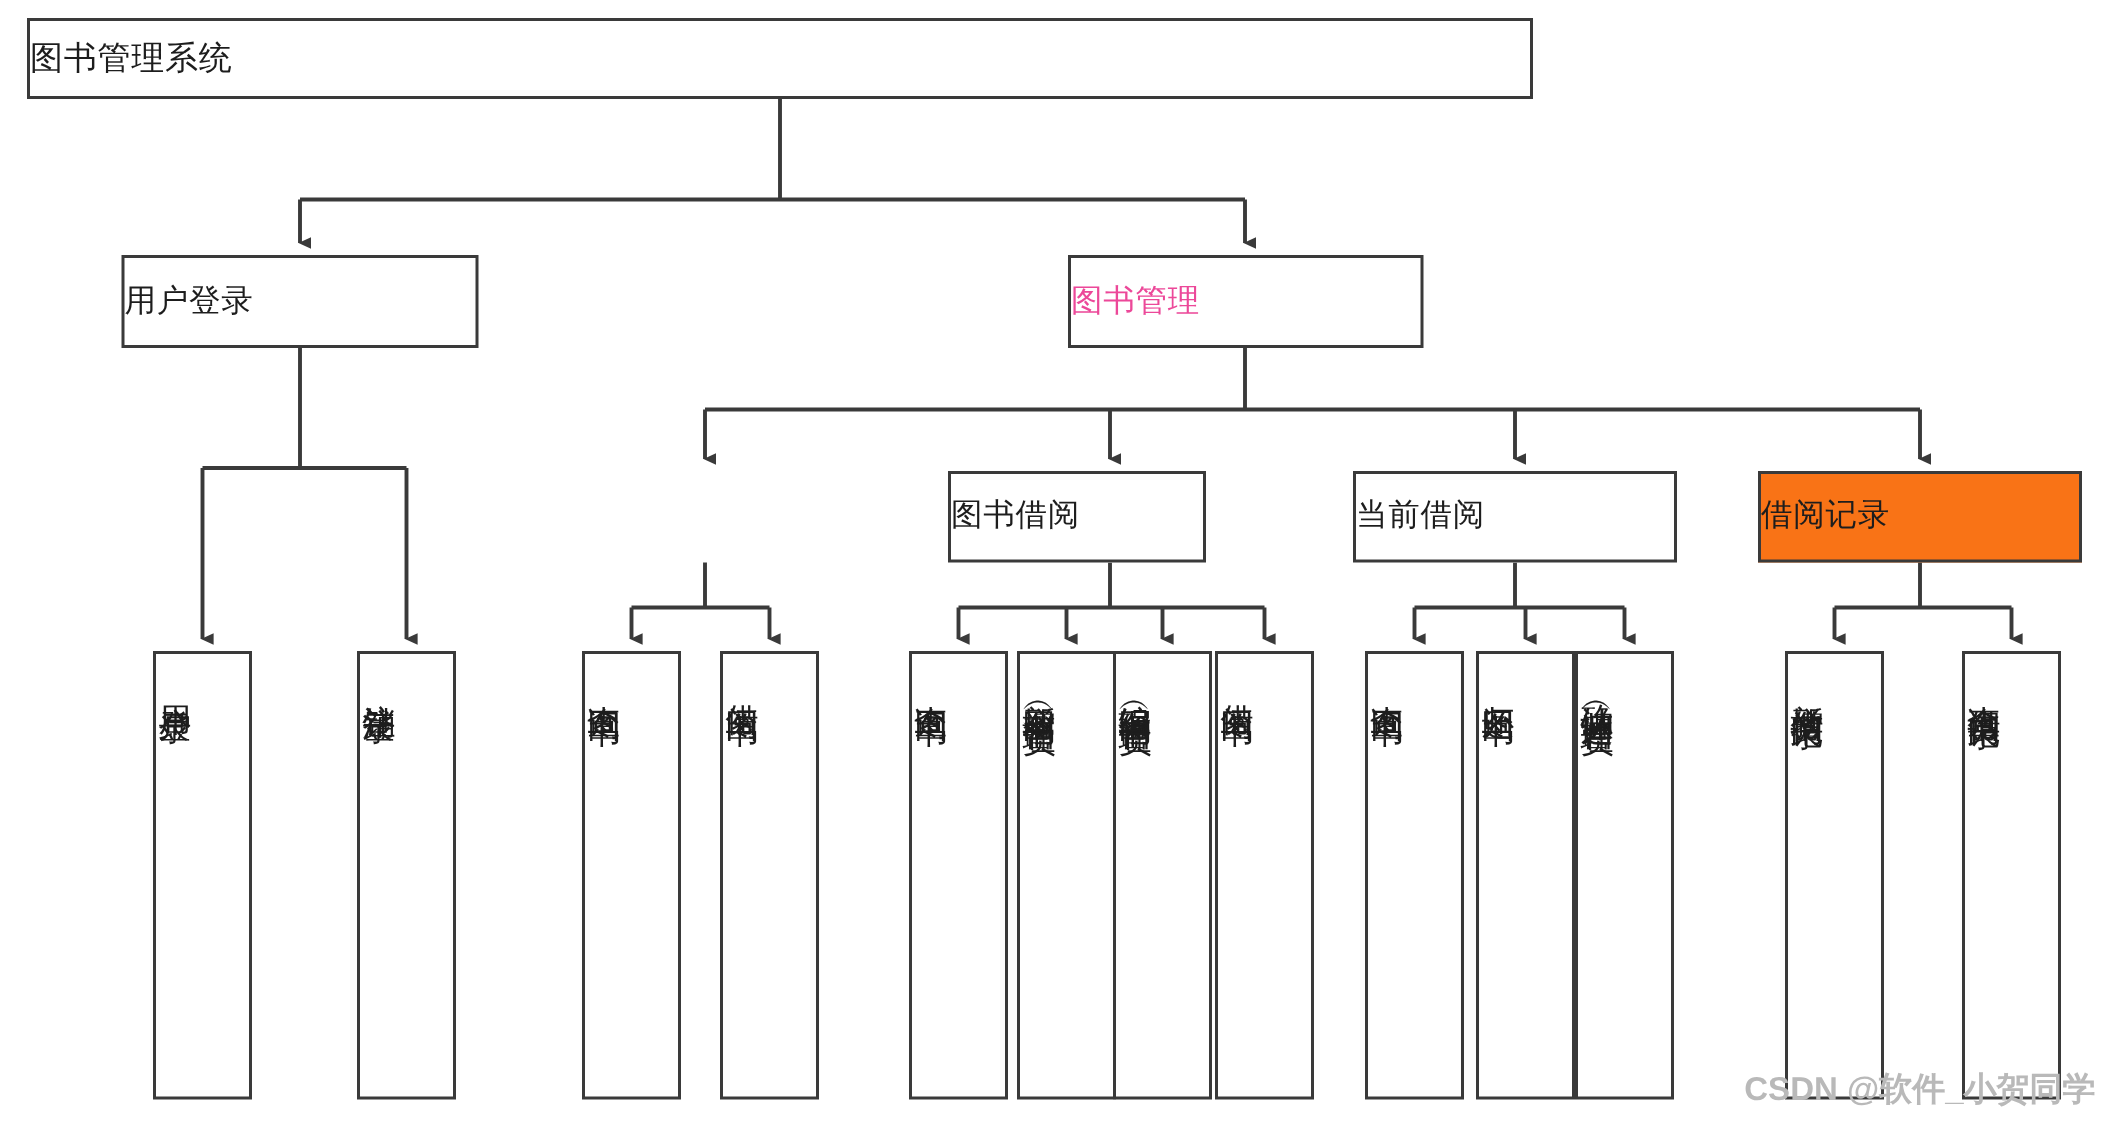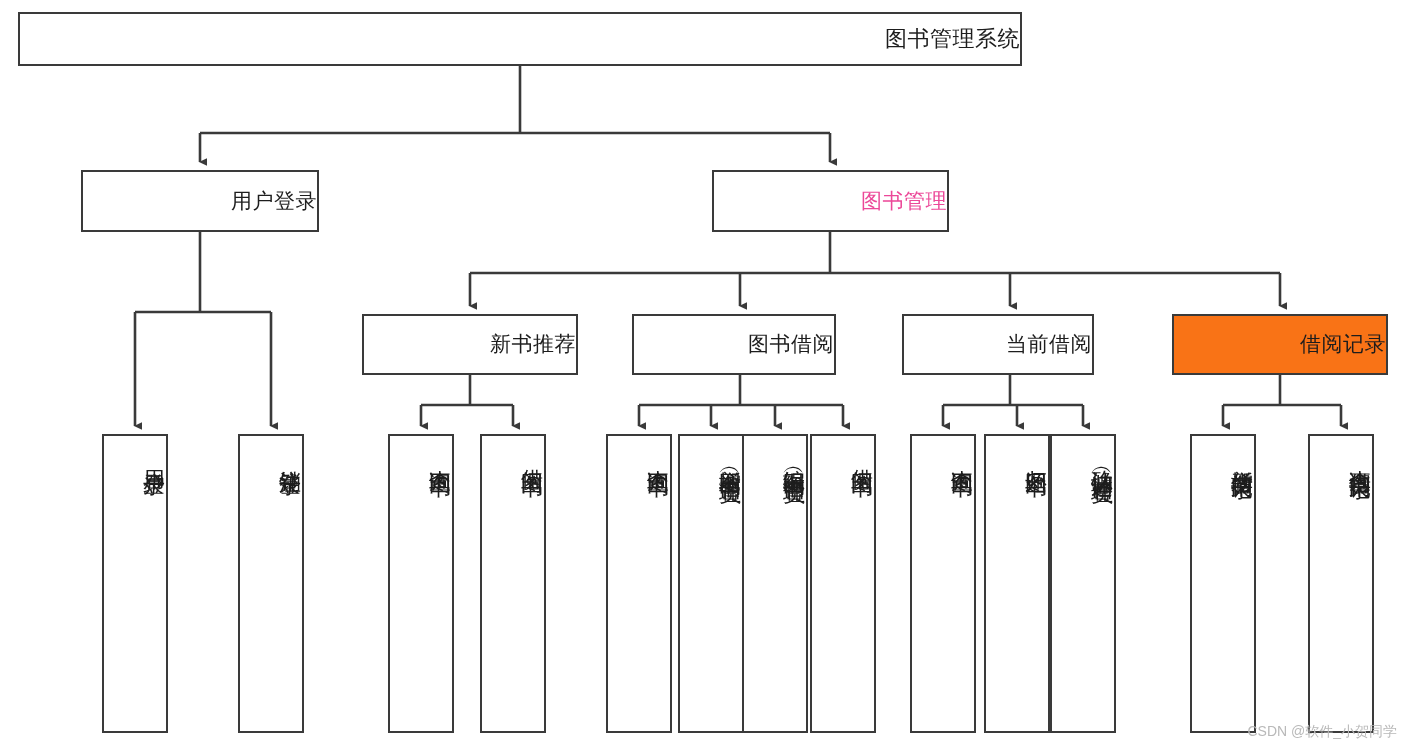--- a/index.html
+++ b/index.html
@@ -23,21 +23,21 @@
     height: 747px;
     pointer-events: none;
   }
   .node {
     position: absolute;
     box-sizing: border-box;
     background: #ffffff;
     border: 2.5px solid #3a3a3a;
     display: flex;
     align-items: center;
-    justify-content: flex-end;
+    justify-content: flex-start;
     z-index: 2;
   }
   .node-label {
     color: #1d1d1d;
     font-size: 21px;
     line-height: 1.25;
     letter-spacing: 0.5px;
     white-space: nowrap;
     text-align: center;
   }
@@ -55,25 +55,26 @@
     font-size: 22px;
     line-height: 1.12;
     letter-spacing: 2px;
     white-space: normal;
     max-height: 280px;
   }
   .watermark {
     position: absolute;
     right: 8px;
     bottom: 6px;
-    font-size: 14px;
+    font-size: 22px;
     color: #b9b9b9;
     white-space: nowrap;
     z-index: 3;
     font-family: "Liberation Sans", "DejaVu Sans", sans-serif;
+    font-weight: bold;
   }
 </style>
 </head>
 <body>
 
 <div id="canvas" style="background: rgb(255, 255, 255);">
 
   <svg id="connectors" viewBox="0 0 1405 747" xmlns="http://www.w3.org/2000/svg">
     <defs>
       <marker id="arrow" markerWidth="9" markerHeight="9" refX="4.3" refY="7.4" orient="auto" markerUnits="userSpaceOnUse">
@@ -130,27 +131,24 @@
     <span class="node-label" style="color: rgb(29, 29, 29);">图书管理系统</span>
   </div>
 
   <div class="node lvl2" style="left: 81px; top: 170px; width: 238px; height: 62px; border-color: rgb(58, 58, 58); background: rgb(255, 255, 255);">
     <span class="node-label" style="color: rgb(29, 29, 29);">用户登录</span>
   </div>
   <div class="node lvl2" style="left: 712px; top: 170px; width: 237px; height: 62px; border-color: rgb(58, 58, 58); background: rgb(255, 255, 255);">
     <span class="node-label" style="color: #ec4899;">图书管理</span>
   </div>
 
-  <div class="node lvl3" style="left: 362px; top: 314px; width: 216px; height: 61px; border-color: rgb(58, 58, 58); background: rgb(255, 255, 255);">
-    <span class="node-label" style="color: rgb(29, 29, 29);">新书推荐</span>
-  </div>
-  <div class="node lvl3" style="left: 632px; top: 314px; width: 204px; height: 61px; border-color: rgb(58, 58, 58); background: rgb(255, 255, 255);">
+  <div class="node lvl3" style="left: 632px; top: 314px; width: 172px; height: 61px; border-color: rgb(58, 58, 58); background: rgb(255, 255, 255);">
     <span class="node-label" style="color: rgb(29, 29, 29);">图书借阅</span>
   </div>
-  <div class="node lvl3" style="left: 902px; top: 314px; width: 192px; height: 61px; border-color: rgb(58, 58, 58); background: rgb(255, 255, 255);">
+  <div class="node lvl3" style="left: 902px; top: 314px; width: 216px; height: 61px; border-color: rgb(58, 58, 58); background: rgb(255, 255, 255);">
     <span class="node-label" style="color: rgb(29, 29, 29);">当前借阅</span>
   </div>
   <div class="node lvl3" style="left: 1172px; top: 314px; width: 216px; height: 61px; border-color: rgb(58, 58, 58); background: #f97316;">
     <span class="node-label" style="color: rgb(29, 29, 29);">借阅记录</span>
   </div>
 
   <div class="node leaf" style="left: 102px; top: 434px; width: 66px; height: 299px; border-color: rgb(58, 58, 58); background: rgb(255, 255, 255);">
     <span class="node-label" style="color: rgb(29, 29, 29);">用户登录</span>
   </div>
   <div class="node leaf" style="left: 238px; top: 434px; width: 66px; height: 299px; border-color: rgb(58, 58, 58); background: rgb(255, 255, 255);">

